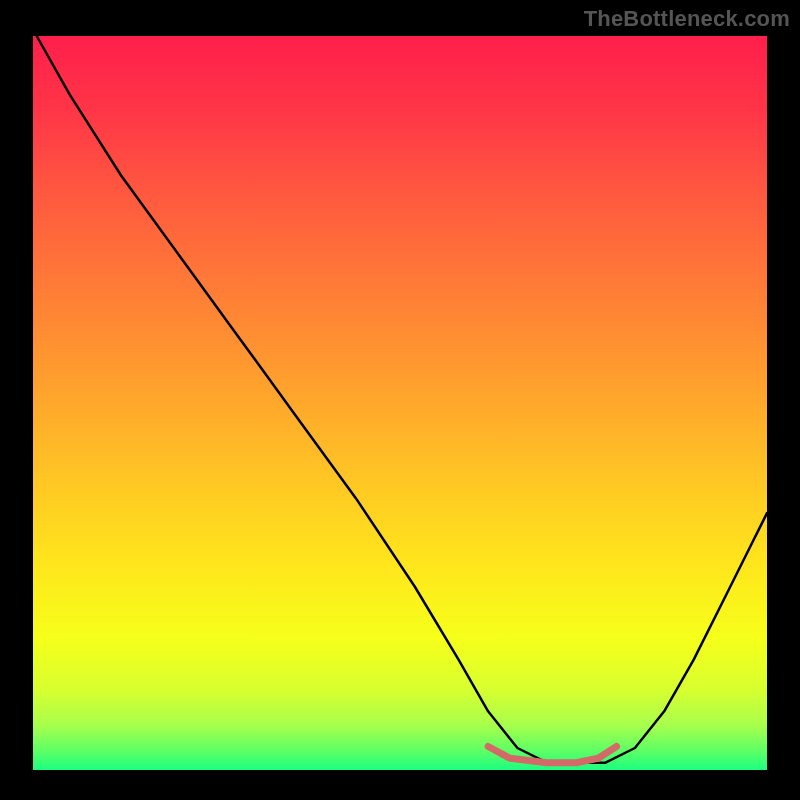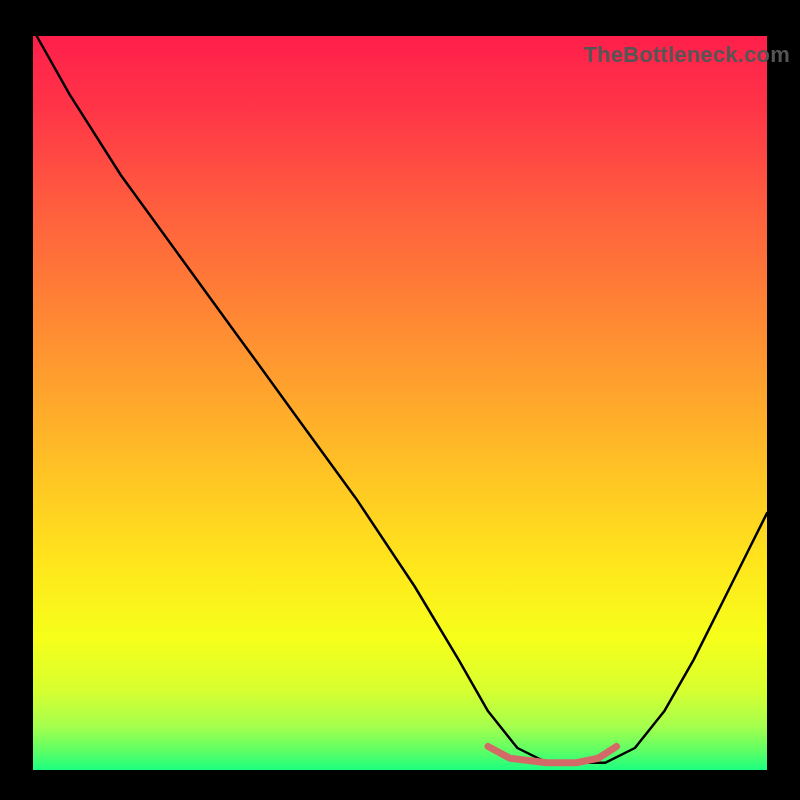--- a/index.html
+++ b/index.html
@@ -17,21 +17,20 @@
   }
   .watermark {
     position: absolute;
     top: 6px;
     right: 10px;
     color: #555;
     font-size: 22px;
     font-weight: 600;
     letter-spacing: 0.2px;
     z-index: 10;
-    margin-top: 36px;
   }
   svg.chart {
     position: absolute;
     left: 0;
     top: 0;
     width: 800px;
     height: 800px;
   }
 </style>
 </head>

